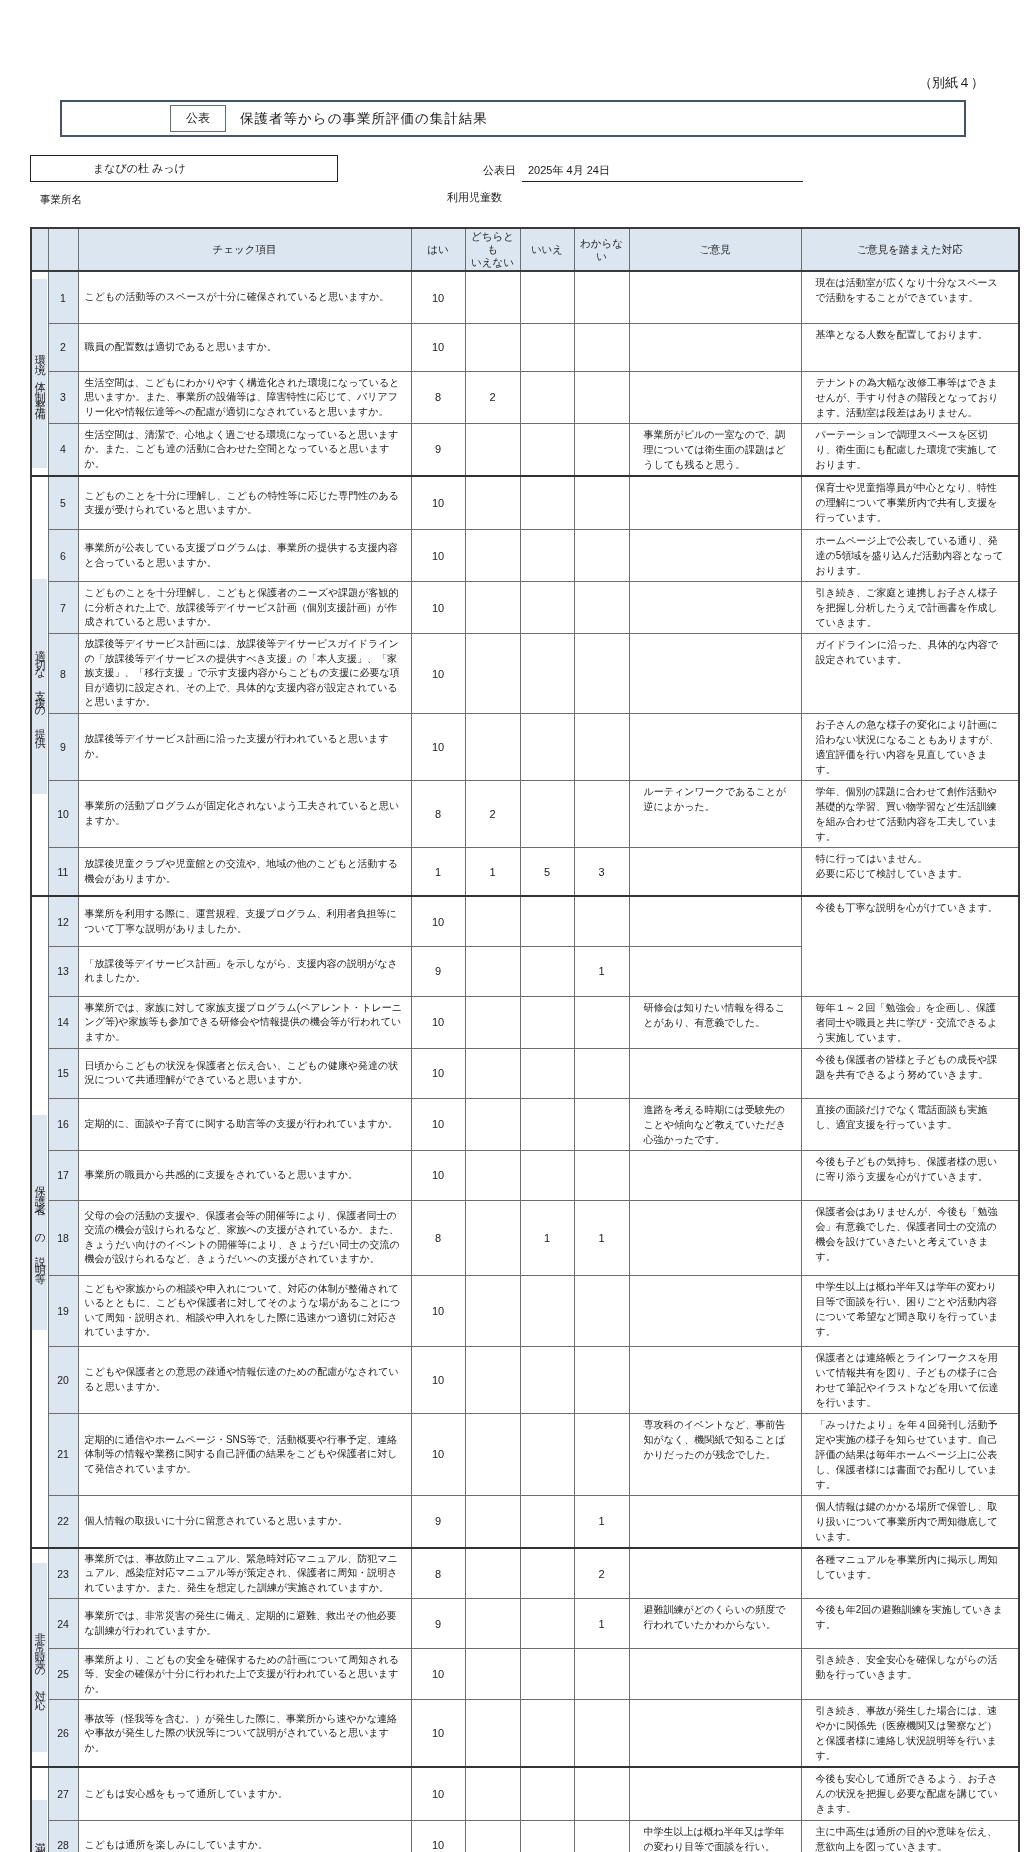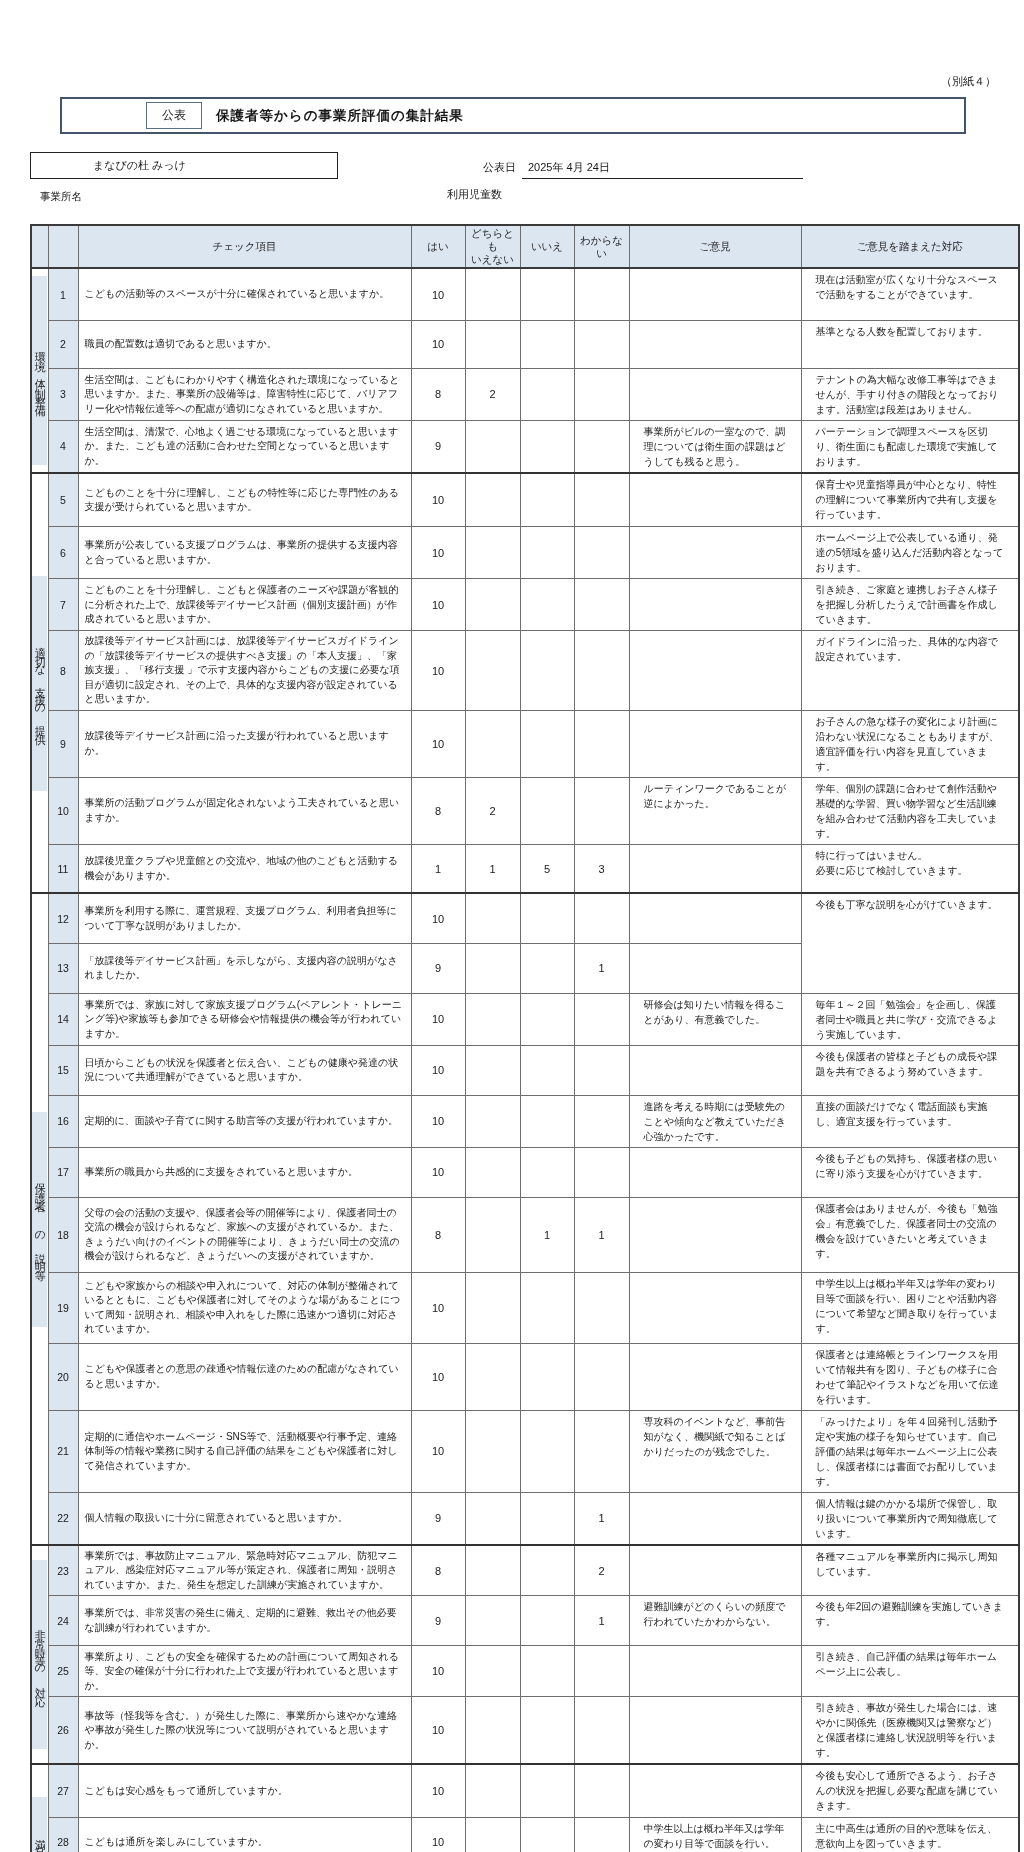--- a/index.html
+++ b/index.html
@@ -1,30 +1,30 @@
 <!DOCTYPE html>
 <html lang="ja"><head>
 <meta charset="utf-8">
 <style>
   html,body{margin:0;padding:0;}
   body{
     width:1024px;height:1852px;box-sizing:border-box;background:#ffffff;
     font-family:"Liberation Sans","DejaVu Sans",sans-serif;color:#1a1a1a;
     padding-top:74px;
   }
-  .corner-note{ text-align:right; padding-right:28px; font-size:11px; margin-bottom:8px;}
+  .corner-note{ text-align:right; padding-right:40px; font-size:13px; margin-bottom:8px;}
   .title-box{
     margin:0 58px 0 60px; height:37px; border:2px solid #44546a;
     display:flex; align-items:center; box-sizing:border-box;
   }
   .title-badge{
-    margin-left:84px; width:54px; height:25px; border:1.5px solid #5a6e84;
+    margin-left:108px; width:54px; height:25px; border:1.5px solid #5a6e84;
     display:flex; align-items:center; justify-content:center; font-size:12px;
   }
-  .doc-title{ margin-left:14px; font-size:13.5px; font-weight:700; letter-spacing:1px;}
+  .doc-title{ margin-left:14px; font-size:13.5px; font-weight:400; letter-spacing:1px;}
   .meta{ position:relative; height:74px; margin-top:9px;}
   .office-box{
     position:absolute; left:30px; top:9px; width:308px; height:27px;
     border:1.5px solid #222; display:flex; box-sizing:border-box;
   }
   .office-label{
     width:60px; background:#dce6f1; border-right:2px solid #0f766e;
     display:flex; align-items:center; justify-content:center; font-size:10.5px;margin-top:44px;
   }
   .office-value{ flex:1; display:flex; align-items:center; padding-left:0; font-size:11px;}
@@ -383,21 +383,21 @@
         <td class="response">今後も年2回の避難訓練を実施していきます。</td>
       </tr>
       <tr style="height: 51px;">
         <td class="num">25</td>
         <td class="item">事業所より、こどもの安全を確保するための計画について周知される等、安全の確保が十分に行われた上で支援が行われていると思いますか。</td>
         <td class="cnt">10</td>
         <td class="cnt"></td>
         <td class="cnt"></td>
         <td class="cnt"></td>
         <td class="opinion"></td>
-        <td class="response">引き続き、自己評価の結果は毎年ホームページ上に公表し。</td>
+        <td class="response">引き続き、安全安心を確保しながらの活動を行っていきます。</td>
       </tr>
       <tr style="height: 48px;">
         <td class="num">26</td>
         <td class="item">事故等（怪我等を含む。）が発生した際に、事業所から速やかな連絡や事故が発生した際の状況等について説明がされていると思いますか。</td>
         <td class="cnt">10</td>
         <td class="cnt"></td>
         <td class="cnt"></td>
         <td class="cnt"></td>
         <td class="opinion"></td>
         <td class="response">引き続き、事故が発生した場合には、速やかに関係先（医療機関又は警察など）と保護者様に連絡し状況説明等を行います。</td>

